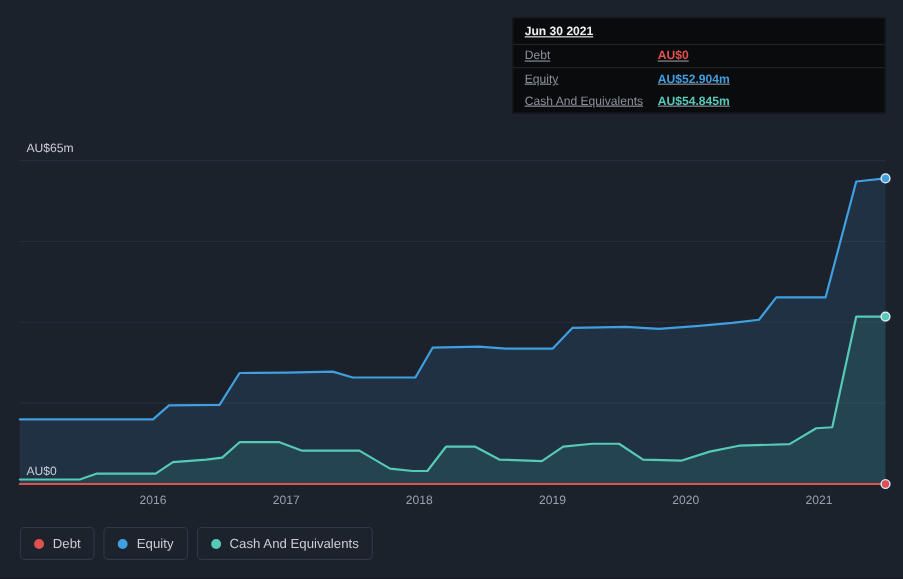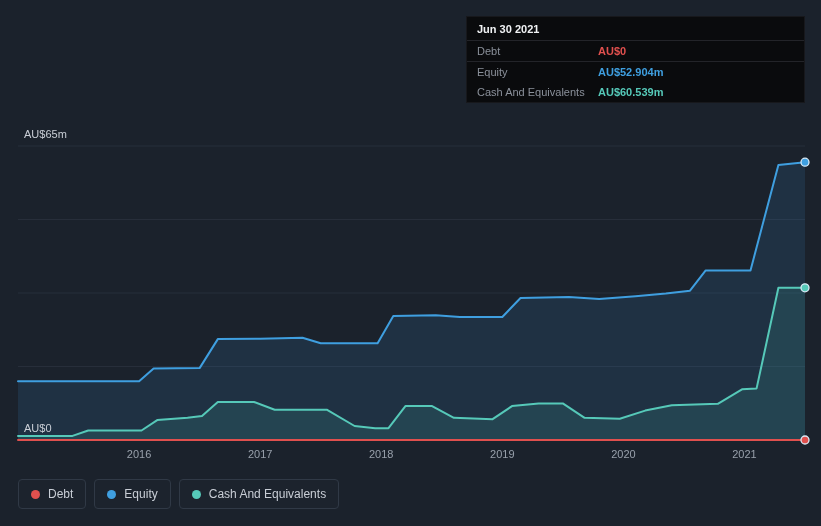--- a/index.html
+++ b/index.html
@@ -12,21 +12,21 @@
   
   #chart-svg{position:absolute;left:0;top:0;width:821px;height:526px;display:block;}
   .xtick{fill:#98a0ab;font-family:"Liberation Sans",sans-serif;font-size:11px;text-anchor:middle;}
   .ylab{fill:#c9ced6;font-family:"Liberation Sans",sans-serif;font-size:11px;}
   
   .tooltip{
     position:absolute;left:466px;top:16px;width:339px;
     background:#0a0b0d;border:1px solid #17181c;box-sizing:border-box;
     font-size:11px;color:#9298a2;
   }
-  .tt-row{display:flex;align-items:center;padding:4px 10px;line-height:12px;}
+  .tt-row{display:flex;align-items:center;padding:4px 10px;line-height:12px;text-decoration:underline;}
   .tt-row.sep{border-bottom:1px solid #232429;}
   .tt-header{color:#f0f2f4;font-weight:bold;padding:6px 10px 5px;}
   .tt-label{flex:0 0 121px;color:#8b919b;}
   .tt-value{font-weight:bold;}
   .tt-ratio-val{color:#ffffff;font-weight:bold;}
   .tt-ratio-label{color:#8b919b;font-weight:bold;margin-left:3px;}
   
   .legend{position:absolute;left:18px;top:479px;display:flex;gap:8px;}
   .legend-item{
     display:flex;align-items:center;gap:8px;
@@ -69,21 +69,21 @@
     <div class="tt-row sep">
       <span class="tt-label">Debt</span>
       <span class="tt-value" style="color: rgb(224, 80, 78);">AU$0</span>
     </div>
     <div class="tt-row">
       <span class="tt-label">Equity</span>
       <span class="tt-value" style="color: rgb(63, 159, 224);">AU$52.904m</span>
     </div>
     <div class="tt-row">
       <span class="tt-label">Cash And Equivalents</span>
-      <span class="tt-value" style="color: rgb(86, 201, 185);">AU$60.539m</span>
+      <span class="tt-value" style="color: rgb(86, 201, 185);">AU$54.845m</span>
     </div>
   </div>
 
   <div class="legend">
     <div class="legend-item">
       <span class="legend-dot" style="background: rgb(224, 80, 78);"></span>
       <span>Debt</span>
     </div>
     <div class="legend-item">
       <span class="legend-dot" style="background: rgb(63, 159, 224);"></span>

